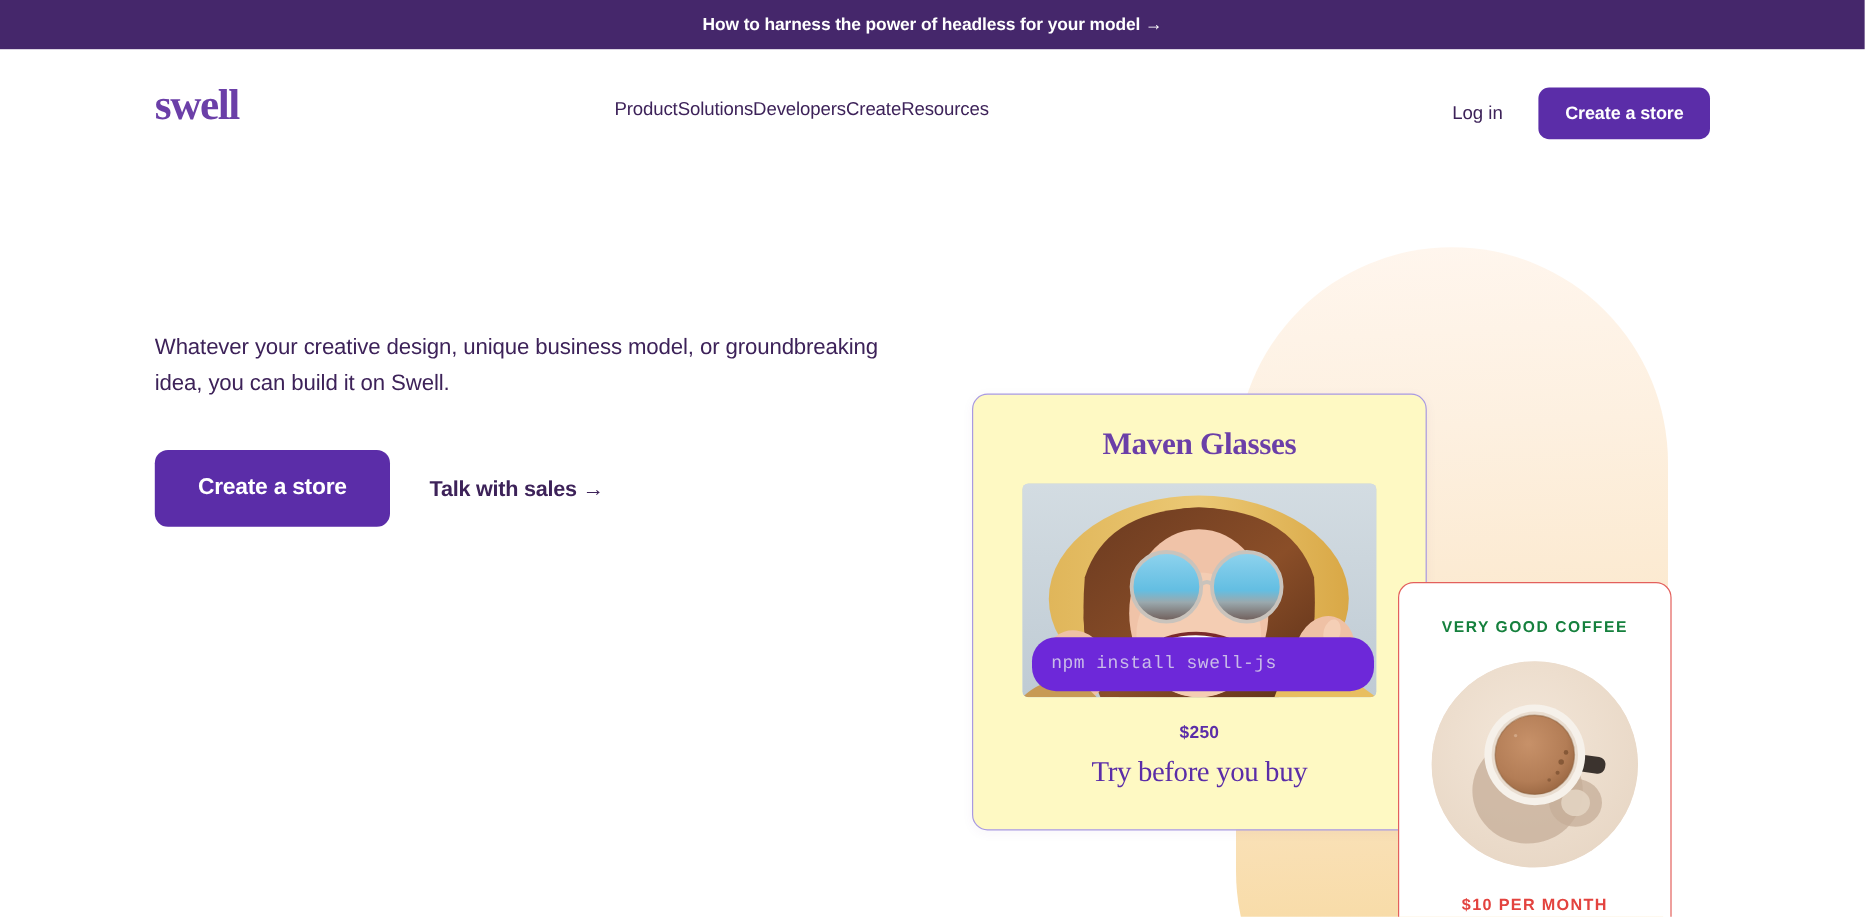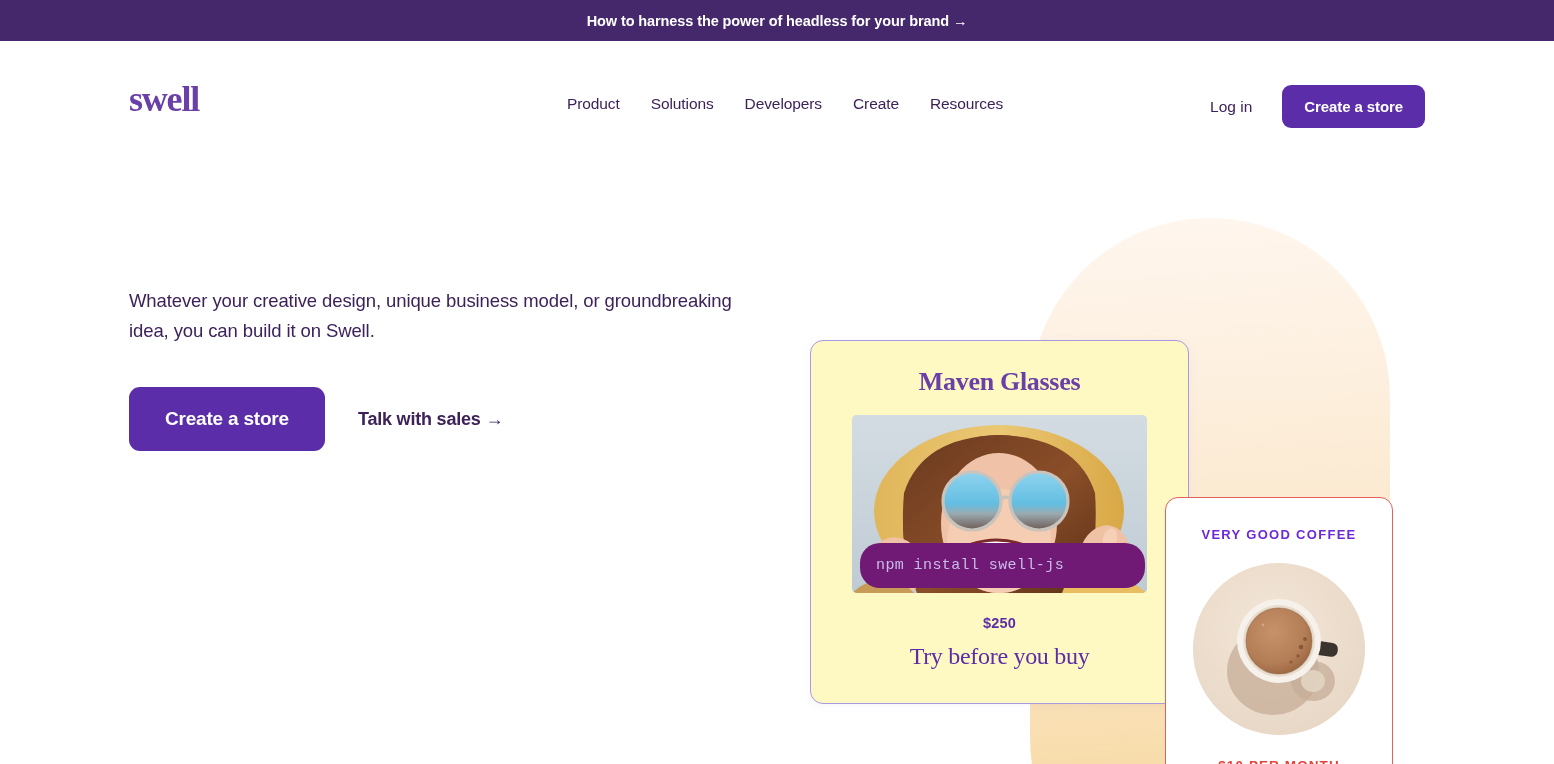--- a/index.html
+++ b/index.html
@@ -30,39 +30,37 @@
     white-space: nowrap;
   }
 
   
   .header {
     height: 107px;
     display: flex;
     align-items: center;
     position: relative;
     z-index: 50;
-    margin-top: 12px;
   }
   .logo {
     position: absolute;
     left: 129px;
     top: 28px;
     font-family: "Liberation Serif", serif;
     font-size: 36px;
     font-weight: bold;
     color: #6B3FA8;
     letter-spacing: -1.2px;
     line-height: 1;
   }
   .nav {
     position: absolute;
-    left: 567px;
+    left: 512px;
     top: 42px;
     display: flex;
-    gap: 31px;
   }
   .nav-item {
     font-size: 15.5px;
     color: #3D2259;
     white-space: nowrap;
     cursor: pointer;
     letter-spacing: -0.1px;
   }
   .header-right {
     position: absolute;
@@ -244,21 +242,21 @@
     letter-spacing: -0.3px;
   }
 
   
   .code-box {
     position: absolute;
     left: 100px;
     top: 383px;
     width: 285px;
     height: 45px;
-    background: #701a75;
+    background: #6d28d9;
     border-radius: 20px;
     display: flex;
     align-items: center;
     z-index: 12;
   }
   .code-text {
     font-family: "Liberation Mono", monospace;
     font-size: 15px;
     color: #C9BBE8;
     padding-left: 16px;
@@ -275,21 +273,21 @@
     height: 310px;
     background: #ffffff;
     border: 1.6px solid #E3605C;
     border-radius: 13px;
     z-index: 15;
   }
   .card-coffee-title {
     text-align: center;
     font-size: 13px;
     font-weight: bold;
-    color: #6d28d9;
+    color: #15803d;
     letter-spacing: 1.3px;
     margin-top: 27px;
     line-height: 1.6;
   }
   .coffee-photo {
     margin: 17px auto 0;
     width: 172px;
     height: 172px;
     border-radius: 50%;
     overflow: hidden;
@@ -302,21 +300,21 @@
     font-weight: bold;
     color: #E3433F;
     letter-spacing: 1.1px;
     margin-top: 23px;
   }
 </style>
 </head>
 <body>
 
 <div class="banner">
-  <span class="banner-text">How to harness the power of headless for your brand →</span>
+  <span class="banner-text">How to harness the power of headless for your model →</span>
 </div>
 
 <header class="header">
   <div class="logo">swell</div>
 
   <nav class="nav">
     <span class="nav-item">Product</span>
     <span class="nav-item">Solutions</span>
     <span class="nav-item">Developers</span>
     <span class="nav-item">Create</span>

